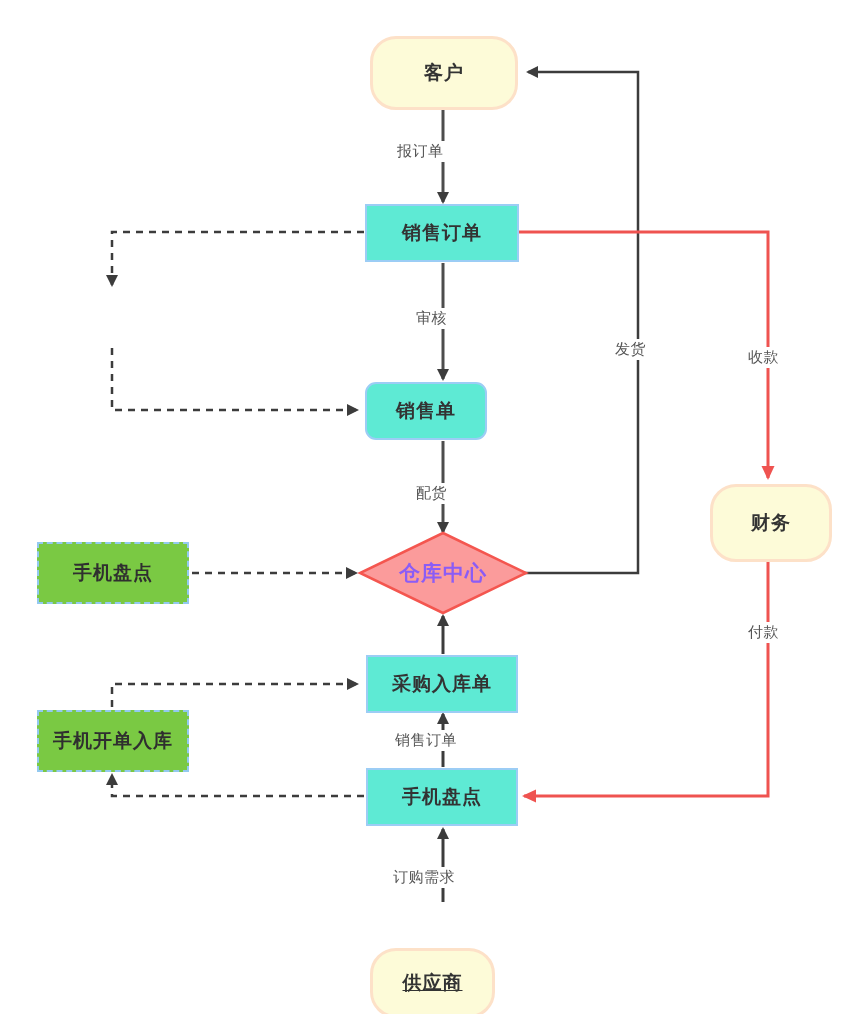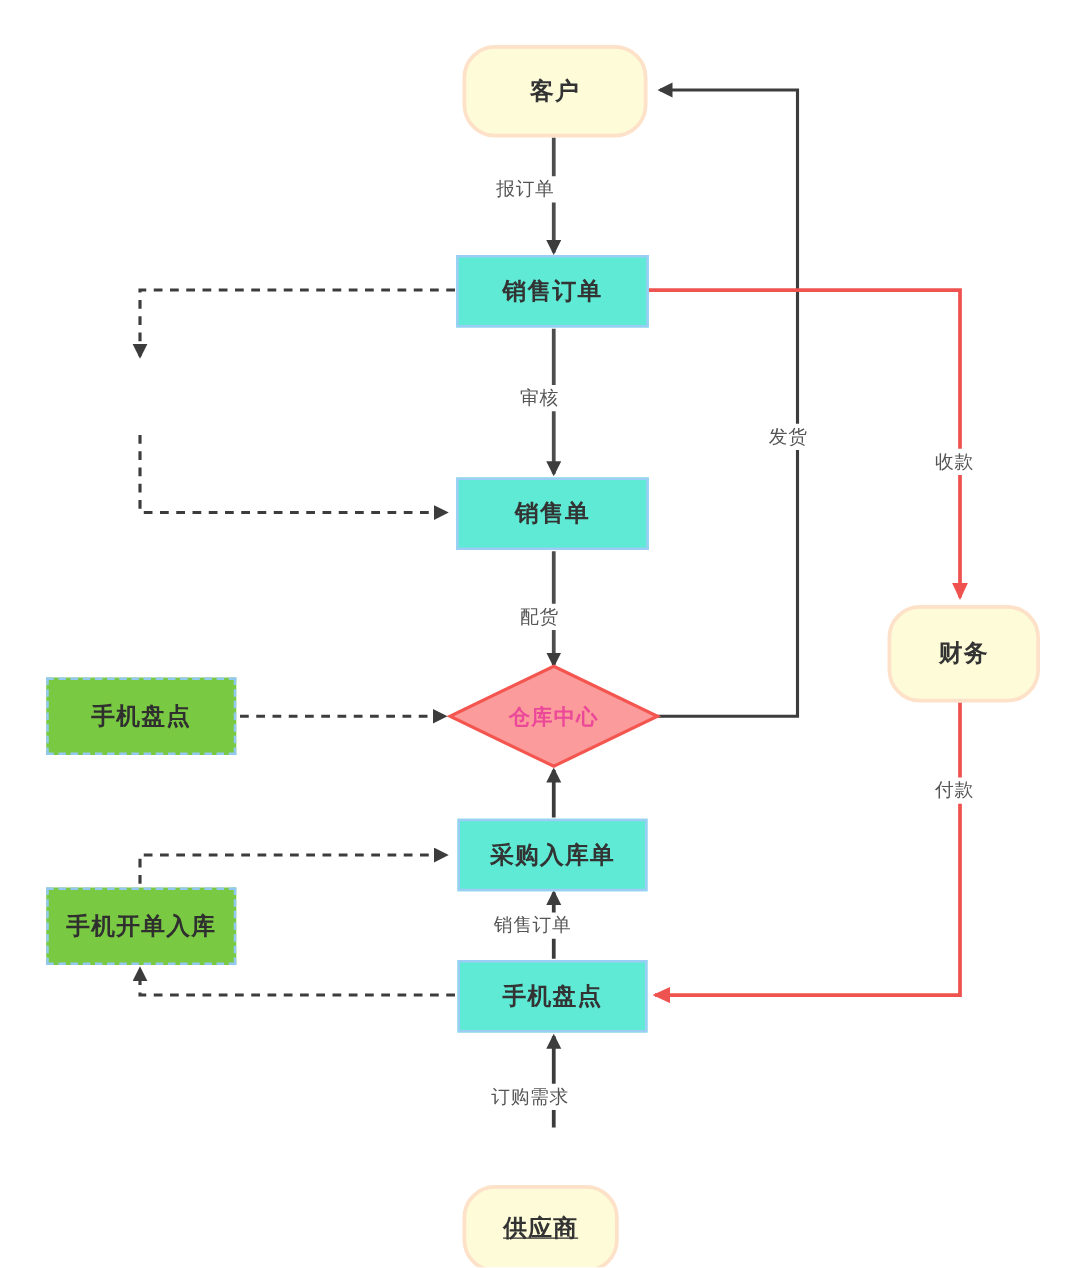--- a/index.html
+++ b/index.html
@@ -52,22 +52,22 @@
     color: #2f2f2f;
   }
   .node-decision {
     background: transparent;
     border: none;
   }
   .diamond-label {
     position: relative;
     z-index: 4;
     font-weight: bold;
-    font-size: 17px;
-    color: #ec4899;
+    font-size: 21px;
+    color: #8b5cf6;
     letter-spacing: 1px;
   }
   .edge-label {
     position: absolute;
     font-size: 15px;
     color: #555555;
     background: #ffffff;
     padding: 1px 3px;
     white-space: nowrap;
     z-index: 5;
@@ -125,21 +125,21 @@
 
   <div class="node node-terminal" style="left:370px; top:36px; width:148px; height:74px;">
     <span>客户</span>
   </div>
 
   <div class="node node-process" style="left:365px; top:204px; width:154px; height:58px;">
     <span>销售订单</span>
   </div>
 
 
-  <div class="node node-process" style="left:365px; top:382px; width:154px; height:58px;">
+  <div class="node node-process" style="left:365px; top:382px; width:122px; height:58px;border-radius:11px;">
     <span>销售单</span>
   </div>
 
   <div class="node node-mobile" style="left:37px; top:542px; width:152px; height:62px;">
     <span>手机盘点</span>
   </div>
 
   <div class="node node-decision" style="left:360px; top:533px; width:166px; height:80px;">
     <span class="diamond-label">仓库中心</span>
   </div>
@@ -165,21 +165,21 @@
   </div>
 
   <div class="edge-label" style="left:394px; top:141px;">报订单</div>
 
   <div class="edge-label" style="left:413px; top:308px;">审核</div>
 
   <div class="edge-label" style="left:413px; top:483px;">配货</div>
 
   <div class="edge-label" style="left:612px; top:339px;">发货</div>
 
-  <div class="edge-label" style="left:745px; top:347px;margin-top:12px;">收款</div>
+  <div class="edge-label" style="left:745px; top:347px;">收款</div>
 
   <div class="edge-label" style="left:745px; top:622px;">付款</div>
 
   <div class="edge-label" style="left:392px; top:730px;">销售订单</div>
 
   <div class="edge-label" style="left:390px; top:867px;">订购需求</div>
 
 </div>
 
 </body></html>

